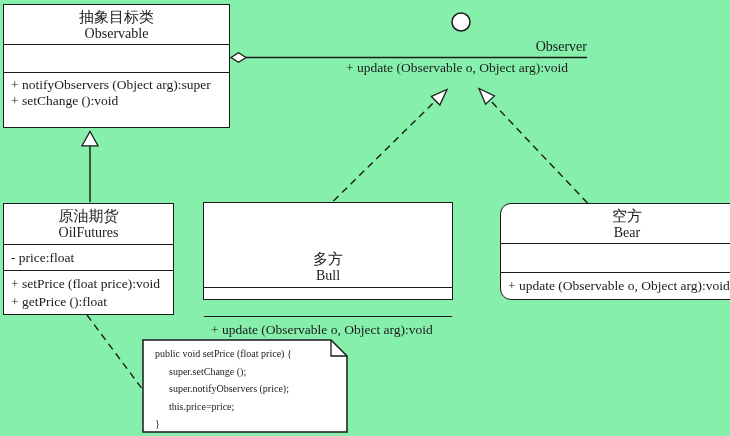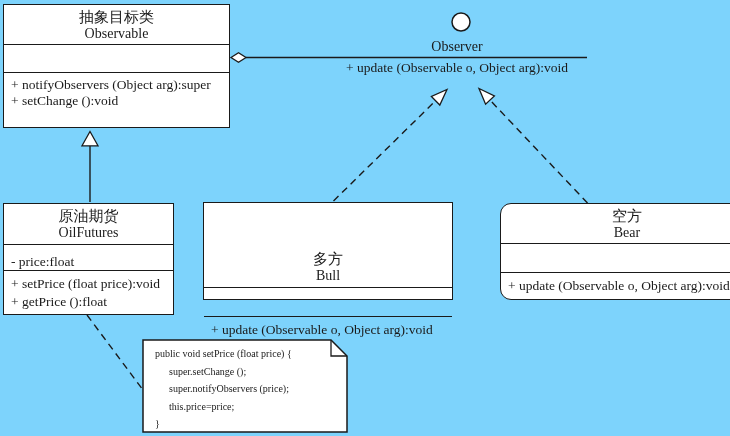--- a/index.html
+++ b/index.html
@@ -1,44 +1,44 @@
 <!DOCTYPE html>
 <html><head>
 <meta charset="utf-8">
 <style>
   html,body{margin:0;padding:0;background:#ffffff;}
   .stage{
-    position:relative;width:730px;height:436px;background:#7dd3fc;
+    position:relative;width:730px;height:436px;background:#86efac;
     font-family:"Liberation Serif","DejaVu Serif",serif;color:#1a1a1a;
     overflow:hidden;
   }
   .overlay{position:absolute;left:0;top:0;}
   .cls{
     position:absolute;background:#ffffff;border:1.5px solid #1a1a1a;
     box-sizing:border-box;
   }
   .cls-title{
     box-sizing:border-box;border-bottom:1.4px solid #1a1a1a;
     display:flex;flex-direction:column;align-items:center;justify-content:center;
     text-align:center;
   }
   .cls-title .cn{font-size:15px;line-height:18px;}
   .cls-title .en{font-size:14px;line-height:16px;}
   .cls-attrs{
     box-sizing:border-box;border-bottom:1.4px solid #1a1a1a;
-    font-size:13.5px;display:flex;align-items:flex-end;padding-left:7px;
+    font-size:13.5px;display:flex;align-items:center;padding-left:7px;
   }
   .cls-methods{
     box-sizing:border-box;font-size:13.5px;padding:4px 0 0 7px;
   }
   .cls-methods div{line-height:15.5px;white-space:nowrap;}
   .methods-roomy div{line-height:17.5px;}
   .methods-center{display:flex;align-items:center;padding-top:0;}
   .iface-name{
-    position:absolute;left:327px;top:39px;width:260px;text-align:center;
+    position:absolute;left:327px;top:39px;width:260px;text-align:right;
     font-size:14px;line-height:16px;
   }
   .iface-method{
     position:absolute;left:327px;top:60px;width:260px;text-align:center;
     font-size:13.5px;line-height:16px;white-space:nowrap;
   }
   .note-text{
     position:absolute;left:155px;top:345px;width:192px;
     font-size:10px;line-height:17.6px;
   }

